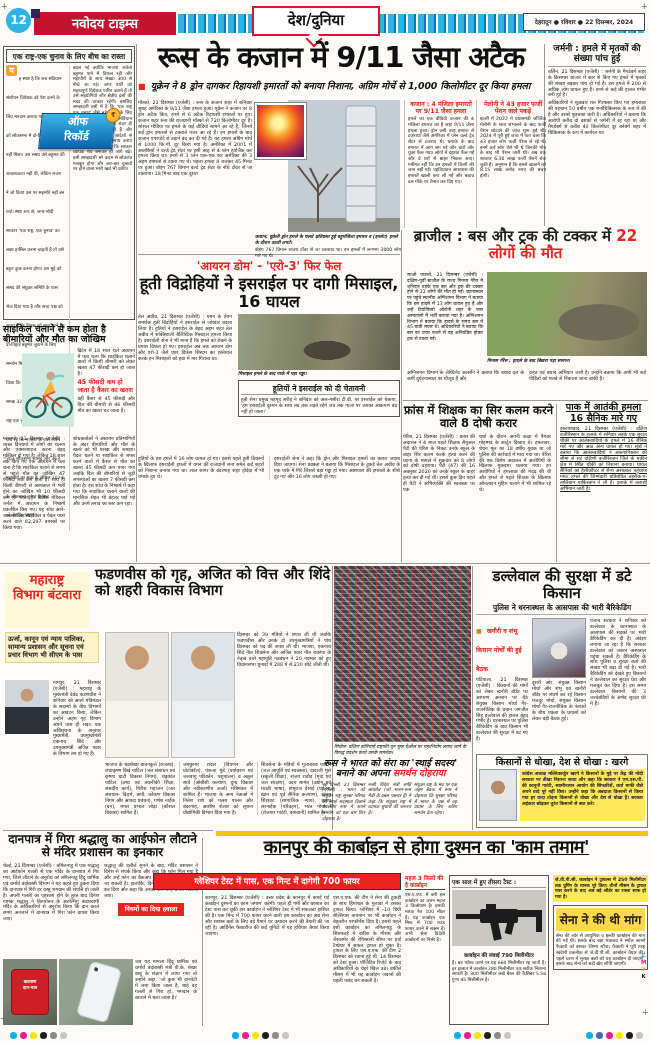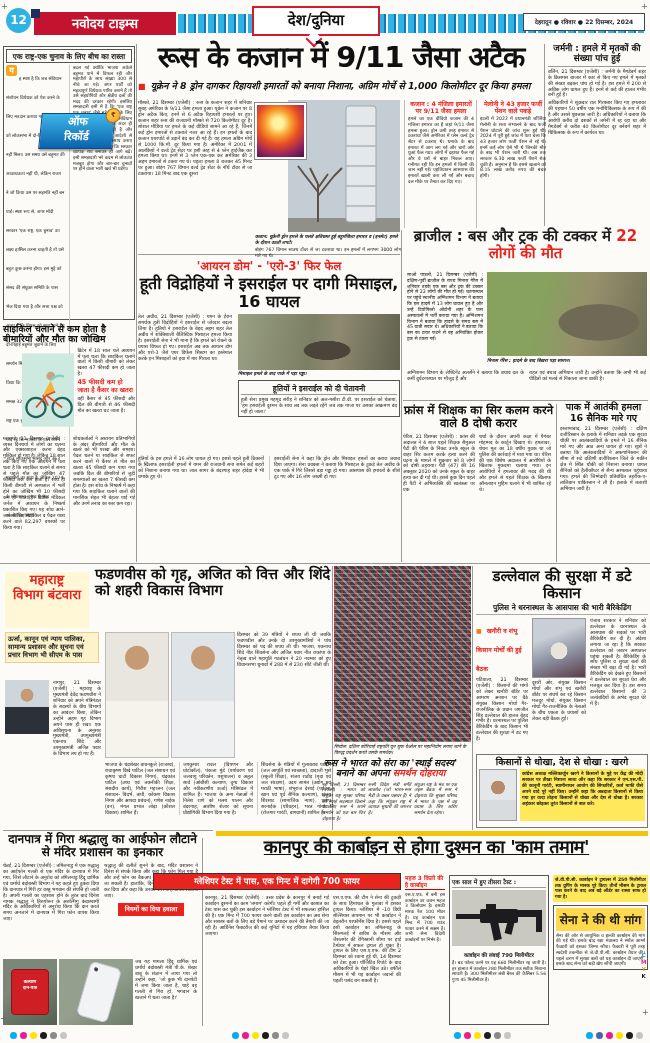--- a/index.html
+++ b/index.html
@@ -165,21 +165,21 @@
   </div>
 
   <div class="ab" style="left:403px;top:402px;width:151px;height:160px;">
     <div class="h-md center" style="font-size:11.5px;margin-top:2px;">फ्रांस में शिक्षक का सिर कलम करने वाले 8 दोषी करार</div>
     <div style="display:flex;gap:4px;margin-top:4px;">
       <div class="t" style="width:72px;">पेरिस, 21 दिसम्बर (एजेंसी) : फ्रांस की अदालत ने 4 साल पहले शिक्षक सैमुअल पैटी की पेरिस के निकट उनके स्कूल के बाहर सिर कलम करके हत्या करने की घटना के मामले में शुक्रवार को 8 लोगों को दोषी ठहराया। पैटी (47) की 16 अक्तूबर 2020 को उनके स्कूल के बाहर हत्या कर दी गई थी। इससे कुछ दिन पहले ही पैटी ने अभिव्यक्ति की स्वतंत्रता पर एक</div>
       <div class="t" style="width:72px;">चर्चा के दौरान अपनी कक्षा में पैगंबर मोहम्मद के कार्टून दिखाए थे। हमलावर, चेचन मूल का 18 वर्षीय युवक था जो पुलिस की कार्रवाई में मारा गया था। पेरिस की एक विशेष अदालत में आरोपियों के खिलाफ मुकदमा चलाया गया। इन आरोपियों ने हमलावर की मदद की थी और हमले से पहले शिक्षक के खिलाफ ऑनलाइन मुहिम चलाने में भी शामिल रहे थे।</div>
     </div>
   </div>
 
-  <div class="ab" style="left:560px;top:402px;width:87px;height:197px;">
+  <div class="ab" style="left:560px;top:402px;width:87px;height:197px;text-decoration:underline;">
     <div class="h-md center" style="font-size:9.5px;">पाक में आतंकी हमला 16 सैनिक मारे गए</div>
     <div class="t" style="margin-top:3px;">इस्लामाबाद, 21 दिसम्बर (एजेंसी) : दक्षिण वजीरिस्तान के इलाके में शनिवार तड़के एक सुरक्षा चौकी पर आतंकवादियों के हमले में 16 सैनिक मारे गए और आठ अन्य घायल हो गए। सूत्रों ने बताया कि आतंकवादियों ने अफगानिस्तान की सीमा से सटे दक्षिणी वजीरिस्तान जिले के मकीन क्षेत्र में स्थित चौकी को निशाना बनाया। घायल सैनिकों को हैलीकॉप्टर से सैन्य अस्पताल पहुंचाया गया। हमले की जिम्मेदारी प्रतिबंधित तहरीक-ए-तालिबान पाकिस्तान ने ली है। इलाके में तलाशी अभियान जारी है।</div>
   </div>
 
   <div class="ab" style="left:3px;top:566px;width:329px;height:264px;">
     <div class="ab" style="left:2px;top:6px;width:84px;height:56px;background:#fff7d6;text-align:center;">
       <div class="red bold" style="font-size:13px;line-height:1.2;">महाराष्ट्र</div>
       <div class="red bold" style="font-size:13px;line-height:1.15;">विभाग बंटवारा</div>
     </div>
     <div class="ab h-md" style="left:92px;top:0px;width:236px;font-size:14.5px;">फडणवीस को गृह, अजित को वित्त और शिंदे को शहरी विकास विभाग</div>

